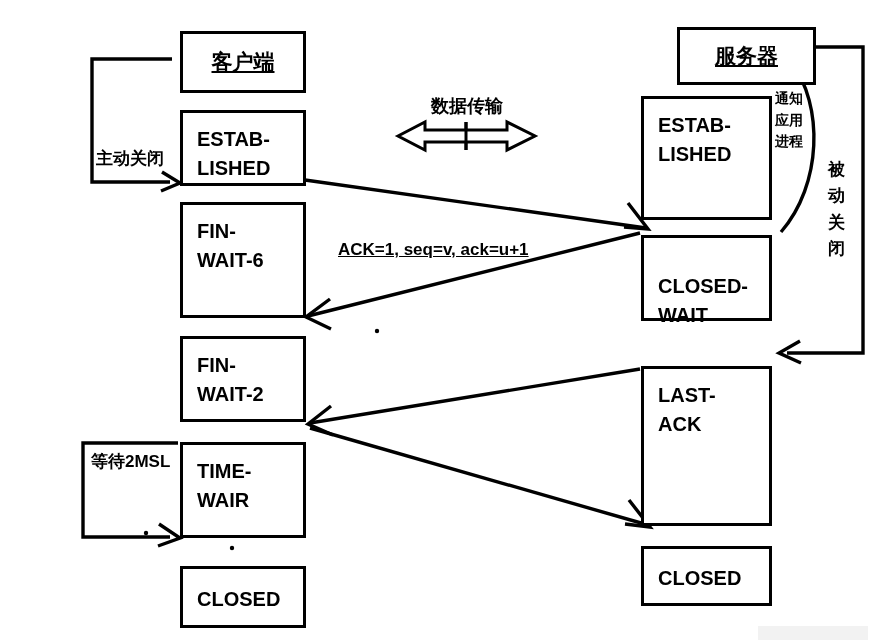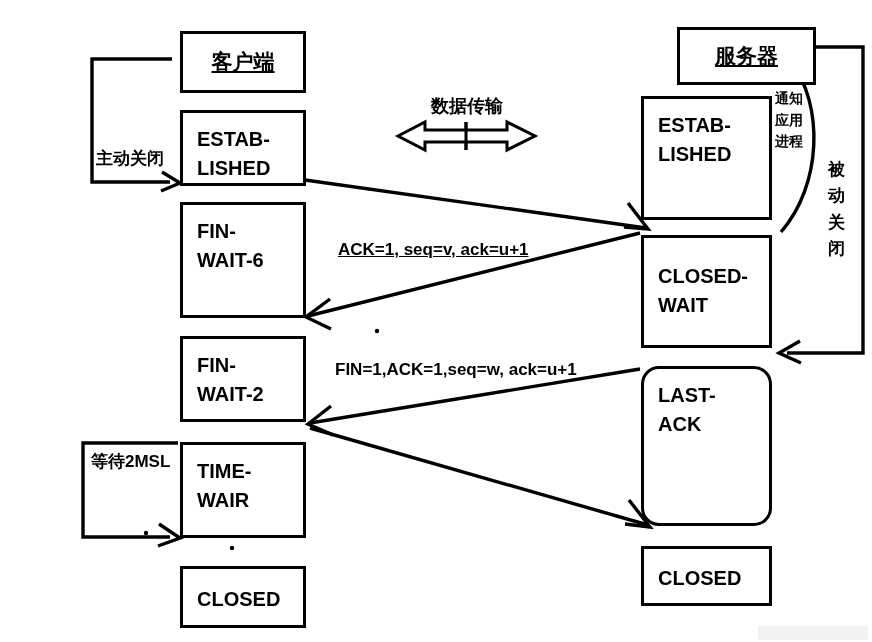--- a/index.html
+++ b/index.html
@@ -168,26 +168,26 @@
 
   <div class="box center" style="left:641px; top:27px; width:139px; height:58px; font-size:21px;margin-left:36px;">
     <span class="ln">服务器</span>
   </div>
 
   <div class="box lead" style="left:641px; top:96px; width:131px; height:124px; font-size:20px;">
     <span class="ln">ESTAB-</span>
     <span class="ln">LISHED</span>
   </div>
 
-  <div class="box lead" style="left:641px; top:235px; width:131px; height:113px; font-size:20px; padding-top:24px;">
+  <div class="box lead" style="left:641px; top:235px; width:131px; height:86px; font-size:20px; padding-top:34px;">
     <span class="ln">CLOSED-</span>
     <span class="ln">WAIT</span>
   </div>
 
-  <div class="box lead" style="left:641px; top:366px; width:131px; height:160px; font-size:20px;border-radius:18px;">
+  <div class="box lead" style="left:641px; top:366px; width:131px; height:160px; font-size:20px;">
     <span class="ln">LAST-</span>
     <span class="ln">ACK</span>
   </div>
 
   <div class="box lead" style="left:641px; top:546px; width:131px; height:60px; font-size:20px; padding-top:15px;">
     <span class="ln">CLOSED</span>
   </div>
 
   <div class="vtext" style="left:775px; top:88px; font-size:14px; align-items:flex-end;">
     <span>通知</span>
@@ -200,18 +200,17 @@
     <span>动</span>
     <span>关</span>
     <span>闭</span>
   </div>
 
   <div class="lbl cn" style="left:431px; top:94px; font-size:18px;">数据传输</div>
 
 
   <div class="lbl" style="left:338px; top:240px; font-size:17px;text-decoration:underline;">ACK=1, seq=v, ack=u+1</div>
 
-  <div class="lbl" style="left:335px; top:360px; font-size:17px;">FIN=1,ACK=1,seq=w, ack=u+1</div>
 
 
   <div class="wm"></div>
 
 </div>
 
 </body></html>

